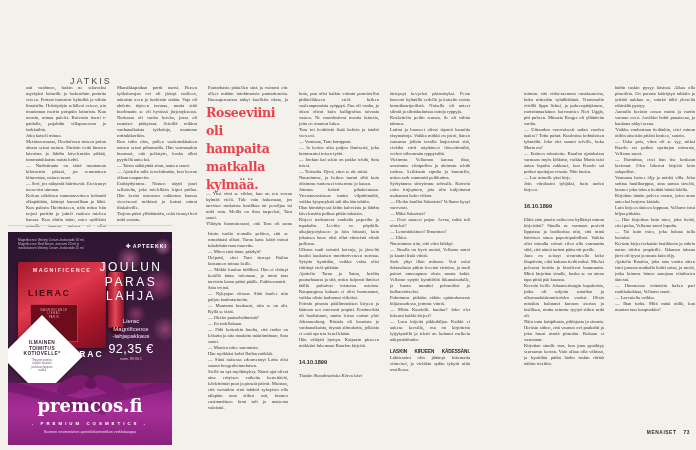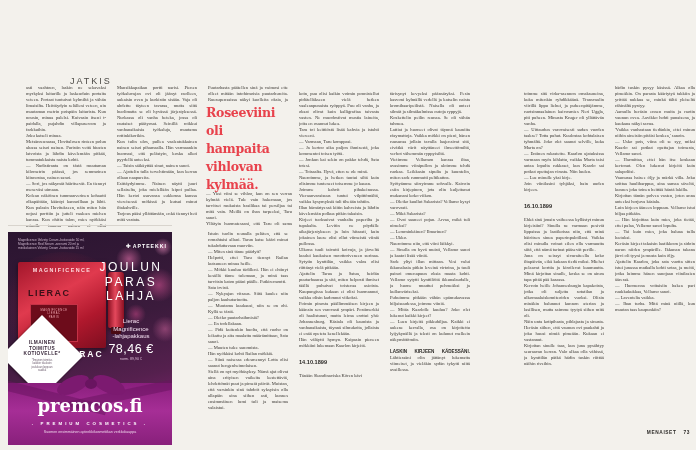--- a/index.html
+++ b/index.html
@@ -109,21 +109,21 @@
   <div class="col c2">Mansikkapaikan portti narisi. Pienen työkaluvajan ovi oli jäänyt raolleen, aukaisin oven ja kurkistin sisään. Vaja oli ahdettu täyteen tavaraa, mutta siitä huolimatta se oli hyvässä järjestyksessä. Nurkassa oli vanha heteka, jossa oli rautaiset päätyosat. Seinillä roikkui vanhanaikaisia työkaluja, muutama rottinkikorikin.
 Kun tulin ulos, pullea vaaleatukkainen nainen seisoi pihamaalla. Hän varmaankin huomasi, että pelästyin, koska alkoi pyydellä anteeksi.
 — Taisin säikäyttää sinut, nainen sanoi.
 — Ajattelin tulla tervehtimään, kun kerran ollaan naapureita.
 Esittäydyimme. Nainen näytti juuri sellaiselta, joka mielellään leipoi pullaa. Hän kertoi asuvansa eukkonsa kanssa viereisessä mökissä ja kutsui minut iltakahville.
 Tarjous pääsi yllättämään, enkä tiennyt heti mitä vastata.</div>
 
   <div class="col c3top">Puutarhasta päätellen sinä ja vaimosi ette olleet mitään intohimoisia puutarhureita. Ruusupensaissa näkyi kuolleita oksia, ja ruusuviini olisi kaivannut leikkaamista. Kaikkialla oli peitteillä suojattuja ruukkuja.</div>
   <div class="headline">Roseeviini oli
 hampaita
-vihlovan
+matkalla
 kylmää.</div>
   <div class="col c3mid">— Yksi viini se vihloo, kun on sen verran kylmää vielä. Tule vain hakemaan, jos tarvitset ruukuista basilikaa tai persiljaa tai mitä vain. Meillä on ihan tarpeeksi, Taru sanoi.
 Yllätyin huomatessani, että Taru oli sama nainen, jonka olin tavannut rannassa.</div>
   <div class="col c3low">Istuin tuolin reunalla peläten, että se romahtaisi allani. Tarun katse kääri minut tukahduttavaan muoviin.
 — Miten sinä tänne päädyit?
 Helpotti, ettei Taru tiennyt Railan kutsuneen minua heille.
 — Mökki kuuluu tädilleni. Hän ei ehtinyt kesällä tänne tulemaan, ja minä taas tarvitsin katon pääni päälle. Putkiremontti.
 Satu irvisti.
 — Nykyajan vitsaus. Siitä kuulee niin paljon kauhutarinoita.
 — Muutama kuukausi, niin se on ohi. Kyllä se tästä.
@@ -248,21 +248,21 @@
 saakka</div>
       </div>
     </div>
 
     <div class="gift-title">JOULUN
 PARAS
 LAHJA</div>
     <div class="gift-sub">Lierac
 Magnificence
 -lahjapakkaus</div>
-    <div class="price">78,46 €</div>
+    <div class="price">92,35 €</div>
     <div class="price-note">norm. 89,90 €</div>
 
     <div class="ad-bottom">
       <div class="ribbon rb1"></div>
       <div class="ribbon rb2"></div>
       <div class="bow-wing bw1"></div>
       <div class="bow-wing bw2"></div>
       <div class="bow-knot"></div>
       <div class="brand">premcos.fi</div>
       <div class="brand-sub">- PREMIUM COSMETICS -</div>

